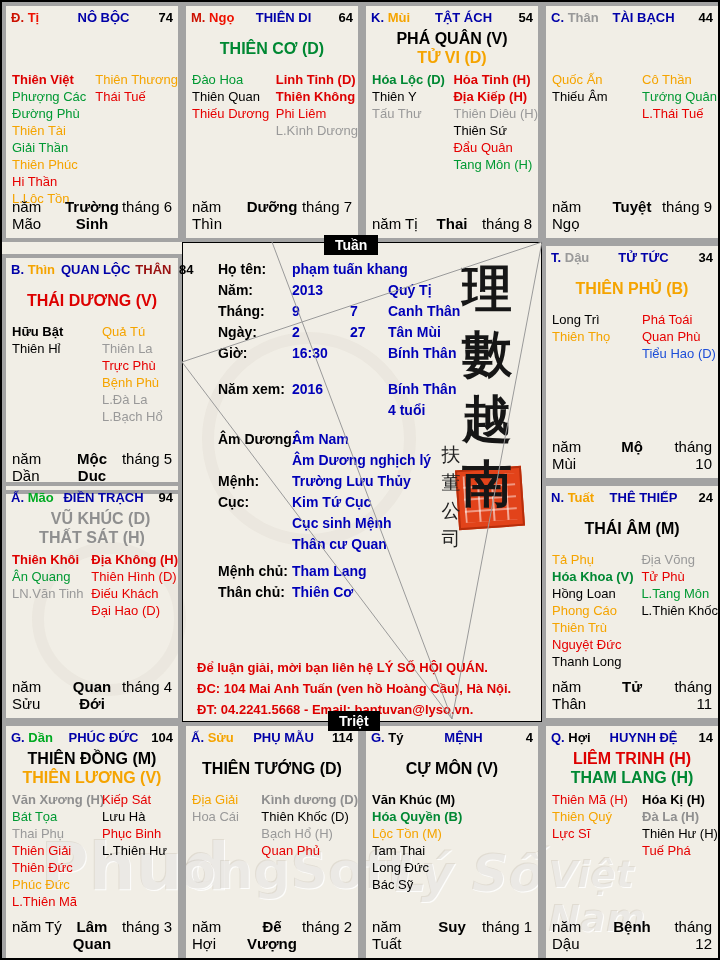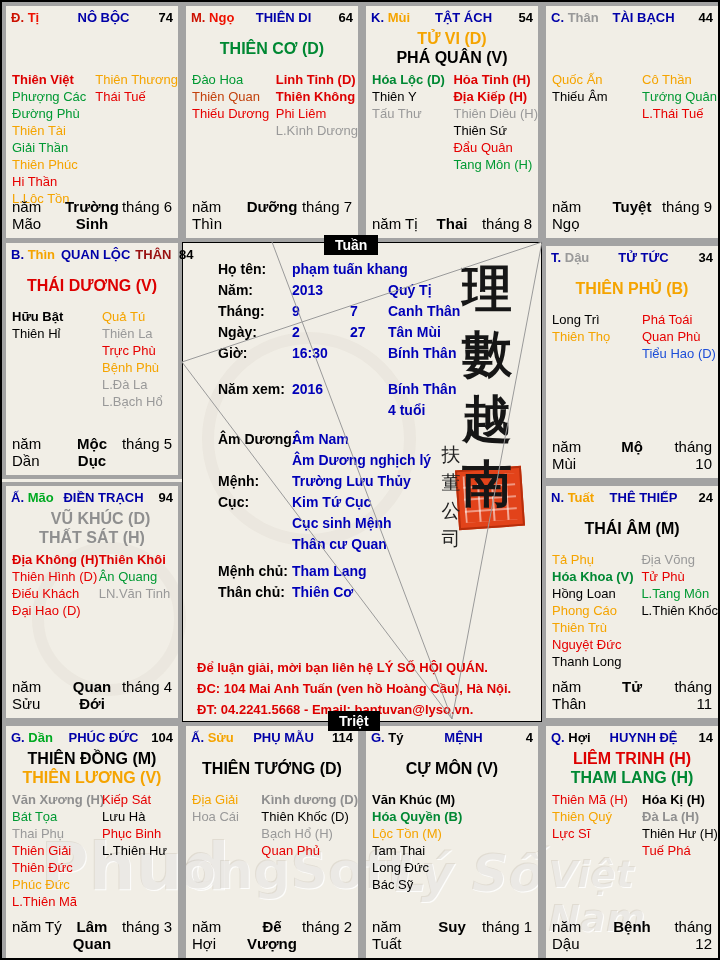--- a/index.html
+++ b/index.html
@@ -98,21 +98,21 @@
       <span class="canchi"><span style="color: rgb(204, 17, 0);">M.</span> <span style="color: rgb(238, 17, 0);">Ngọ</span></span>
       <span class="pname"><span>THIÊN DI</span><span class="name2"></span></span>
       <span class="pnum">64</span>
     </div>
     <div class="main">
         <div class="star" style="color: rgb(0, 136, 51);">THIÊN CƠ (D)</div>
       </div>
     <div class="cols">
       <div class="col colL">
           <div class="star" style="color: rgb(0, 153, 51);">Đào Hoa</div>
-          <div class="star" style="color: #c2410c;">Thiên Quan</div>
+          <div class="star" style="color: #000000;">Thiên Quan</div>
           <div class="star" style="color: rgb(230, 0, 0);">Thiếu Dương</div>
         </div>
       <div class="col colR">
           <div class="star b" style="color: rgb(221, 0, 0);">Linh Tinh (D)</div>
           <div class="star b" style="color: rgb(221, 0, 0);">Thiên Không</div>
           <div class="star" style="color: rgb(230, 0, 0);">Phi Liêm</div>
           <div class="star" style="color: rgb(153, 153, 153);">L.Kình Dương</div>
         </div>
     </div>
     <div class="ftr">
@@ -122,22 +122,22 @@
     </div>
   </div>
 
   <div class="cell" style="left:360px;top:0">
     <div class="hdr">
       <span class="canchi"><span style="color: rgb(0, 0, 168);">K.</span> <span style="color: rgb(245, 164, 0);">Mùi</span></span>
       <span class="pname"><span>TẬT ÁCH</span><span class="name2"></span></span>
       <span class="pnum">54</span>
     </div>
     <div class="main">
+        <div class="star" style="color: rgb(0, 0, 0);">PHÁ QUÂN (V)</div>
         <div class="star" style="color: rgb(245, 164, 0);">TỬ VI (D)</div>
-        <div class="star" style="color: rgb(0, 0, 0);">PHÁ QUÂN (V)</div>
       </div>
     <div class="cols">
       <div class="col colL">
           <div class="star b" style="color: rgb(0, 136, 51);">Hóa Lộc (D)</div>
           <div class="star" style="color: rgb(0, 0, 0);">Thiên Y</div>
           <div class="star" style="color: rgb(153, 153, 153);">Tấu Thư</div>
         </div>
       <div class="col colR">
           <div class="star b" style="color: rgb(221, 0, 0);">Hỏa Tinh (H)</div>
           <div class="star b" style="color: rgb(221, 0, 0);">Địa Kiếp (H)</div>
@@ -172,21 +172,21 @@
           <div class="star" style="color: rgb(230, 0, 0);">L.Thái Tuế</div>
         </div>
     </div>
     <div class="ftr">
       <span class="fy">năm Ngọ</span>
       <span class="stage">Tuyệt</span>
       <span class="fm">tháng 9</span>
     </div>
   </div>
 
-  <div class="cell" style="left:0;top:237px">
+  <div class="cell" style="left:0;top:252px">
     <div class="hdr">
       <span class="canchi"><span style="color: rgb(0, 0, 168);">B.</span> <span style="color: rgb(245, 164, 0);">Thìn</span></span>
       <span class="pname"><span>QUAN LỘC</span><span class="name2">THÂN</span></span>
       <span class="pnum">84</span>
     </div>
     <div class="main">
         <div class="star" style="color: rgb(221, 0, 0);">THÁI DƯƠNG (V)</div>
       </div>
     <div class="cols">
       <div class="col colL">
@@ -240,30 +240,30 @@
     <div class="hdr">
       <span class="canchi"><span style="color: rgb(0, 0, 168);">Ấ.</span> <span style="color: rgb(0, 170, 34);">Mão</span></span>
       <span class="pname"><span>ĐIỀN TRẠCH</span><span class="name2"></span></span>
       <span class="pnum">94</span>
     </div>
     <div class="main">
         <div class="star" style="color: rgb(143, 143, 143); padding-left: 17px;">VŨ KHÚC (D)</div>
         <div class="star" style="color: rgb(143, 143, 143);">THẤT SÁT (H)</div>
       </div>
     <div class="cols">
+      <div class="col colL">
+          <div class="star b" style="color: rgb(221, 0, 0);">Thiên Khôi</div>
+          <div class="star" style="color: rgb(0, 153, 51);">Ân Quang</div>
+          <div class="star" style="color: rgb(153, 153, 153);">LN.Văn Tinh</div>
+        </div>
       <div class="col colR">
           <div class="star b" style="color: rgb(221, 0, 0);">Địa Không (H)</div>
           <div class="star" style="color: rgb(230, 0, 0);">Thiên Hình (D)</div>
           <div class="star" style="color: rgb(230, 0, 0);">Điếu Khách</div>
           <div class="star" style="color: rgb(230, 0, 0);">Đại Hao (D)</div>
-        </div>
-      <div class="col colL">
-          <div class="star b" style="color: rgb(221, 0, 0);">Thiên Khôi</div>
-          <div class="star" style="color: rgb(0, 153, 51);">Ân Quang</div>
-          <div class="star" style="color: rgb(153, 153, 153);">LN.Văn Tinh</div>
         </div>
     </div>
     <div class="ftr">
       <span class="fy">năm Sửu</span>
       <span class="stage">Quan Đới</span>
       <span class="fm">tháng 4</span>
     </div>
   </div>
 
   <div class="cell" style="left:540px;top:480px">

